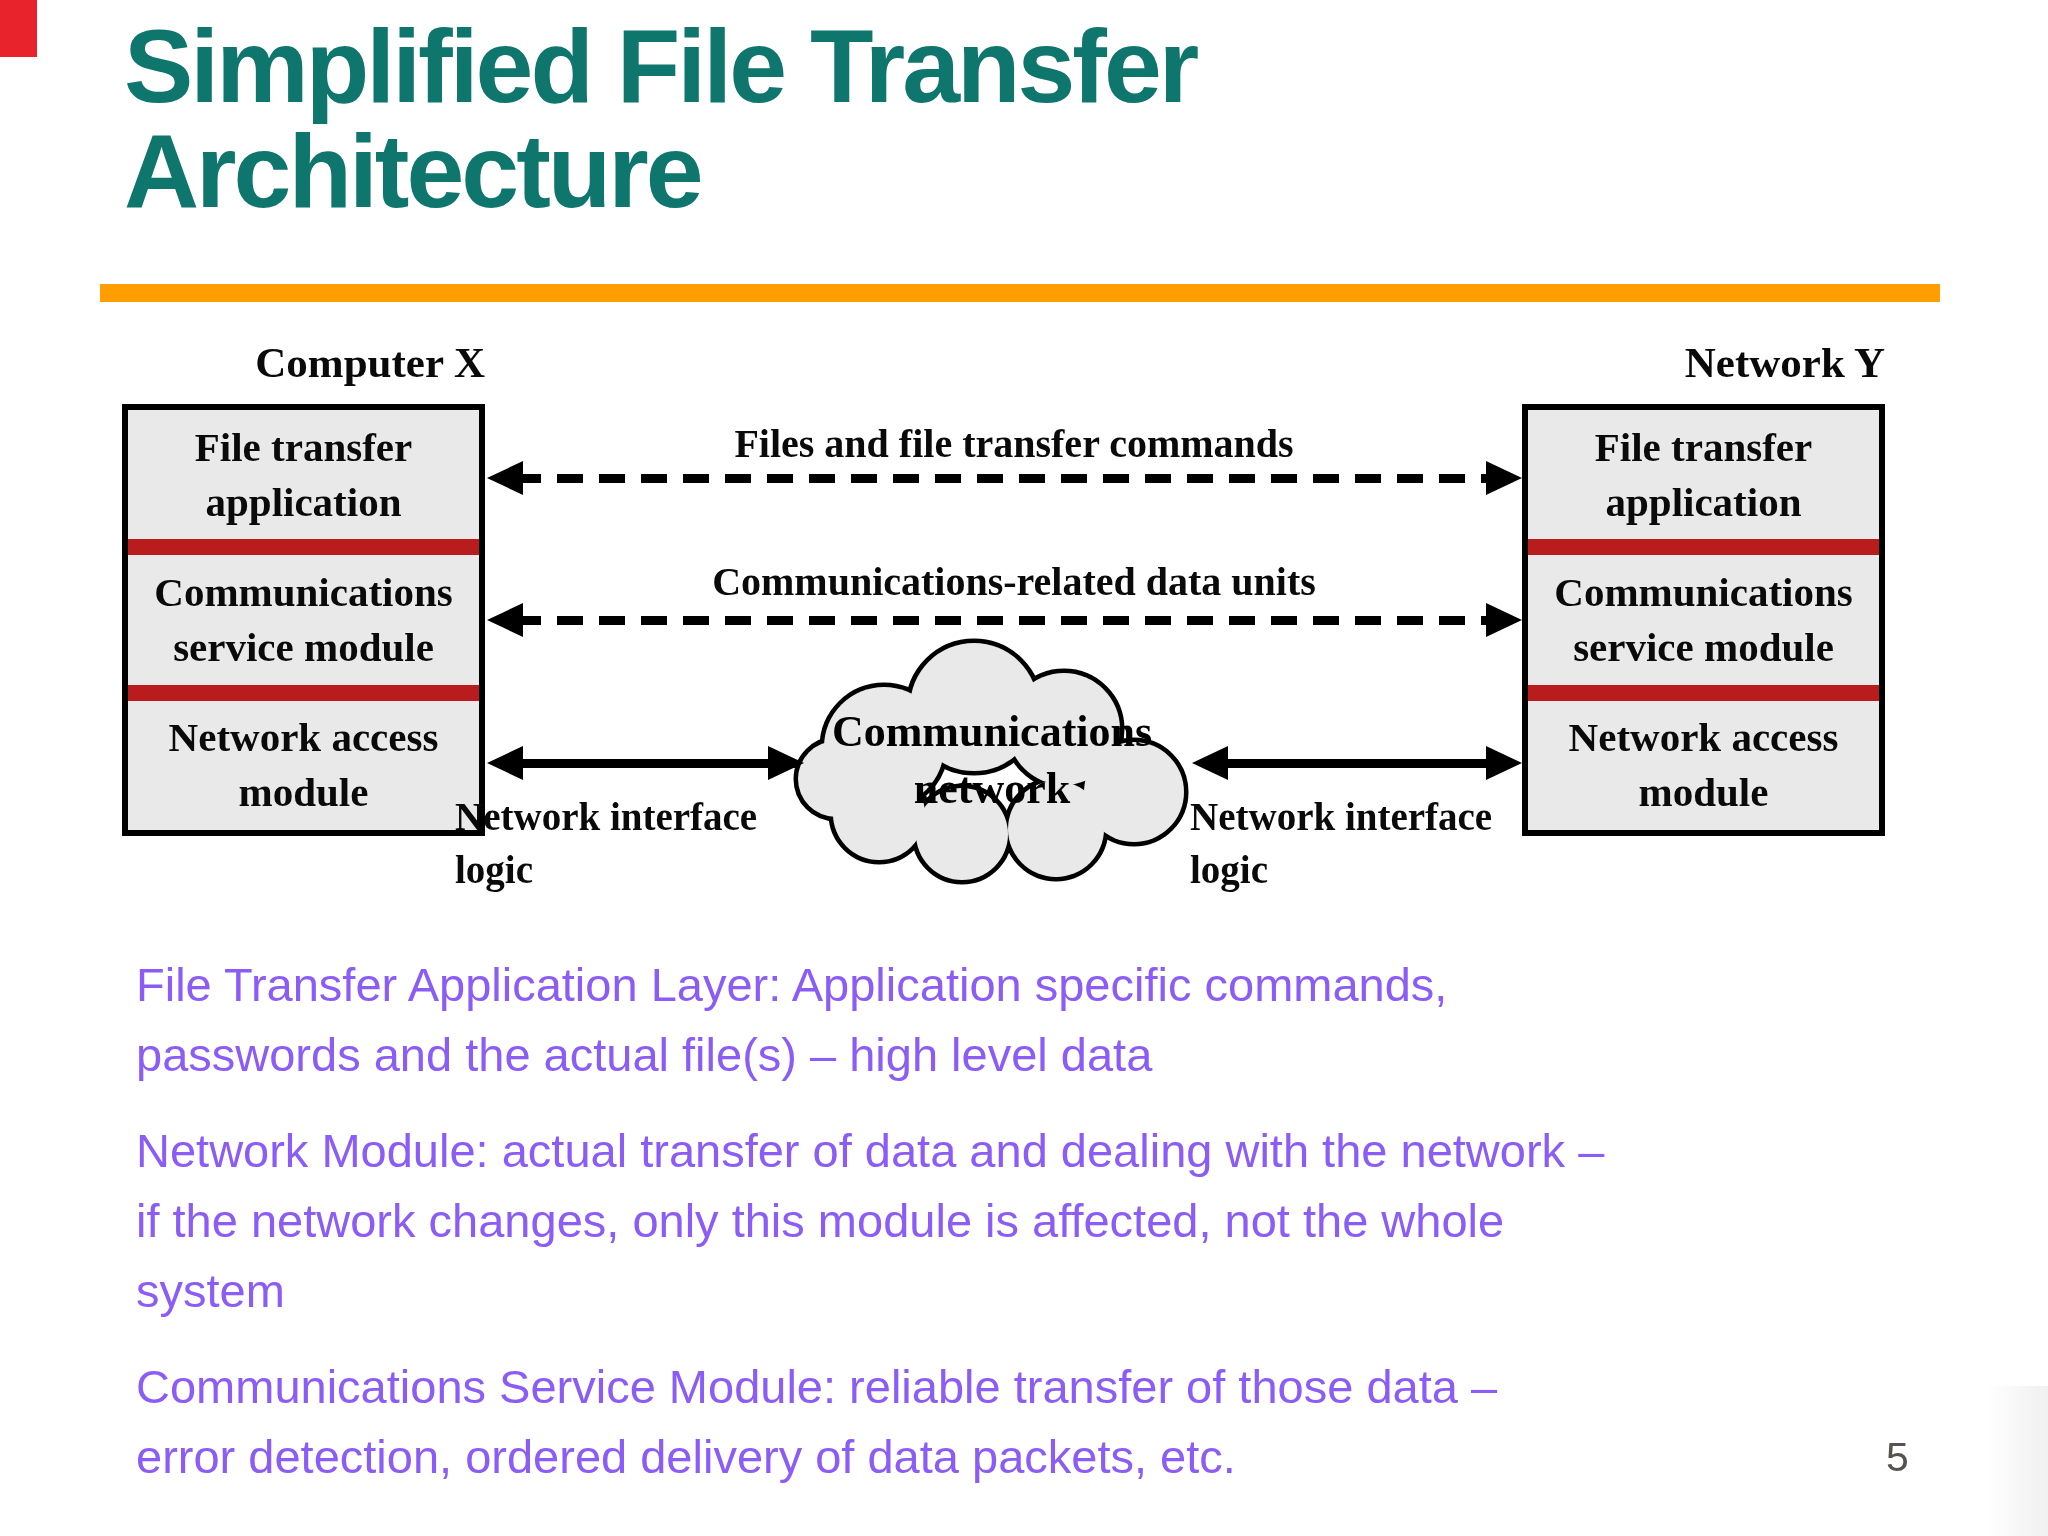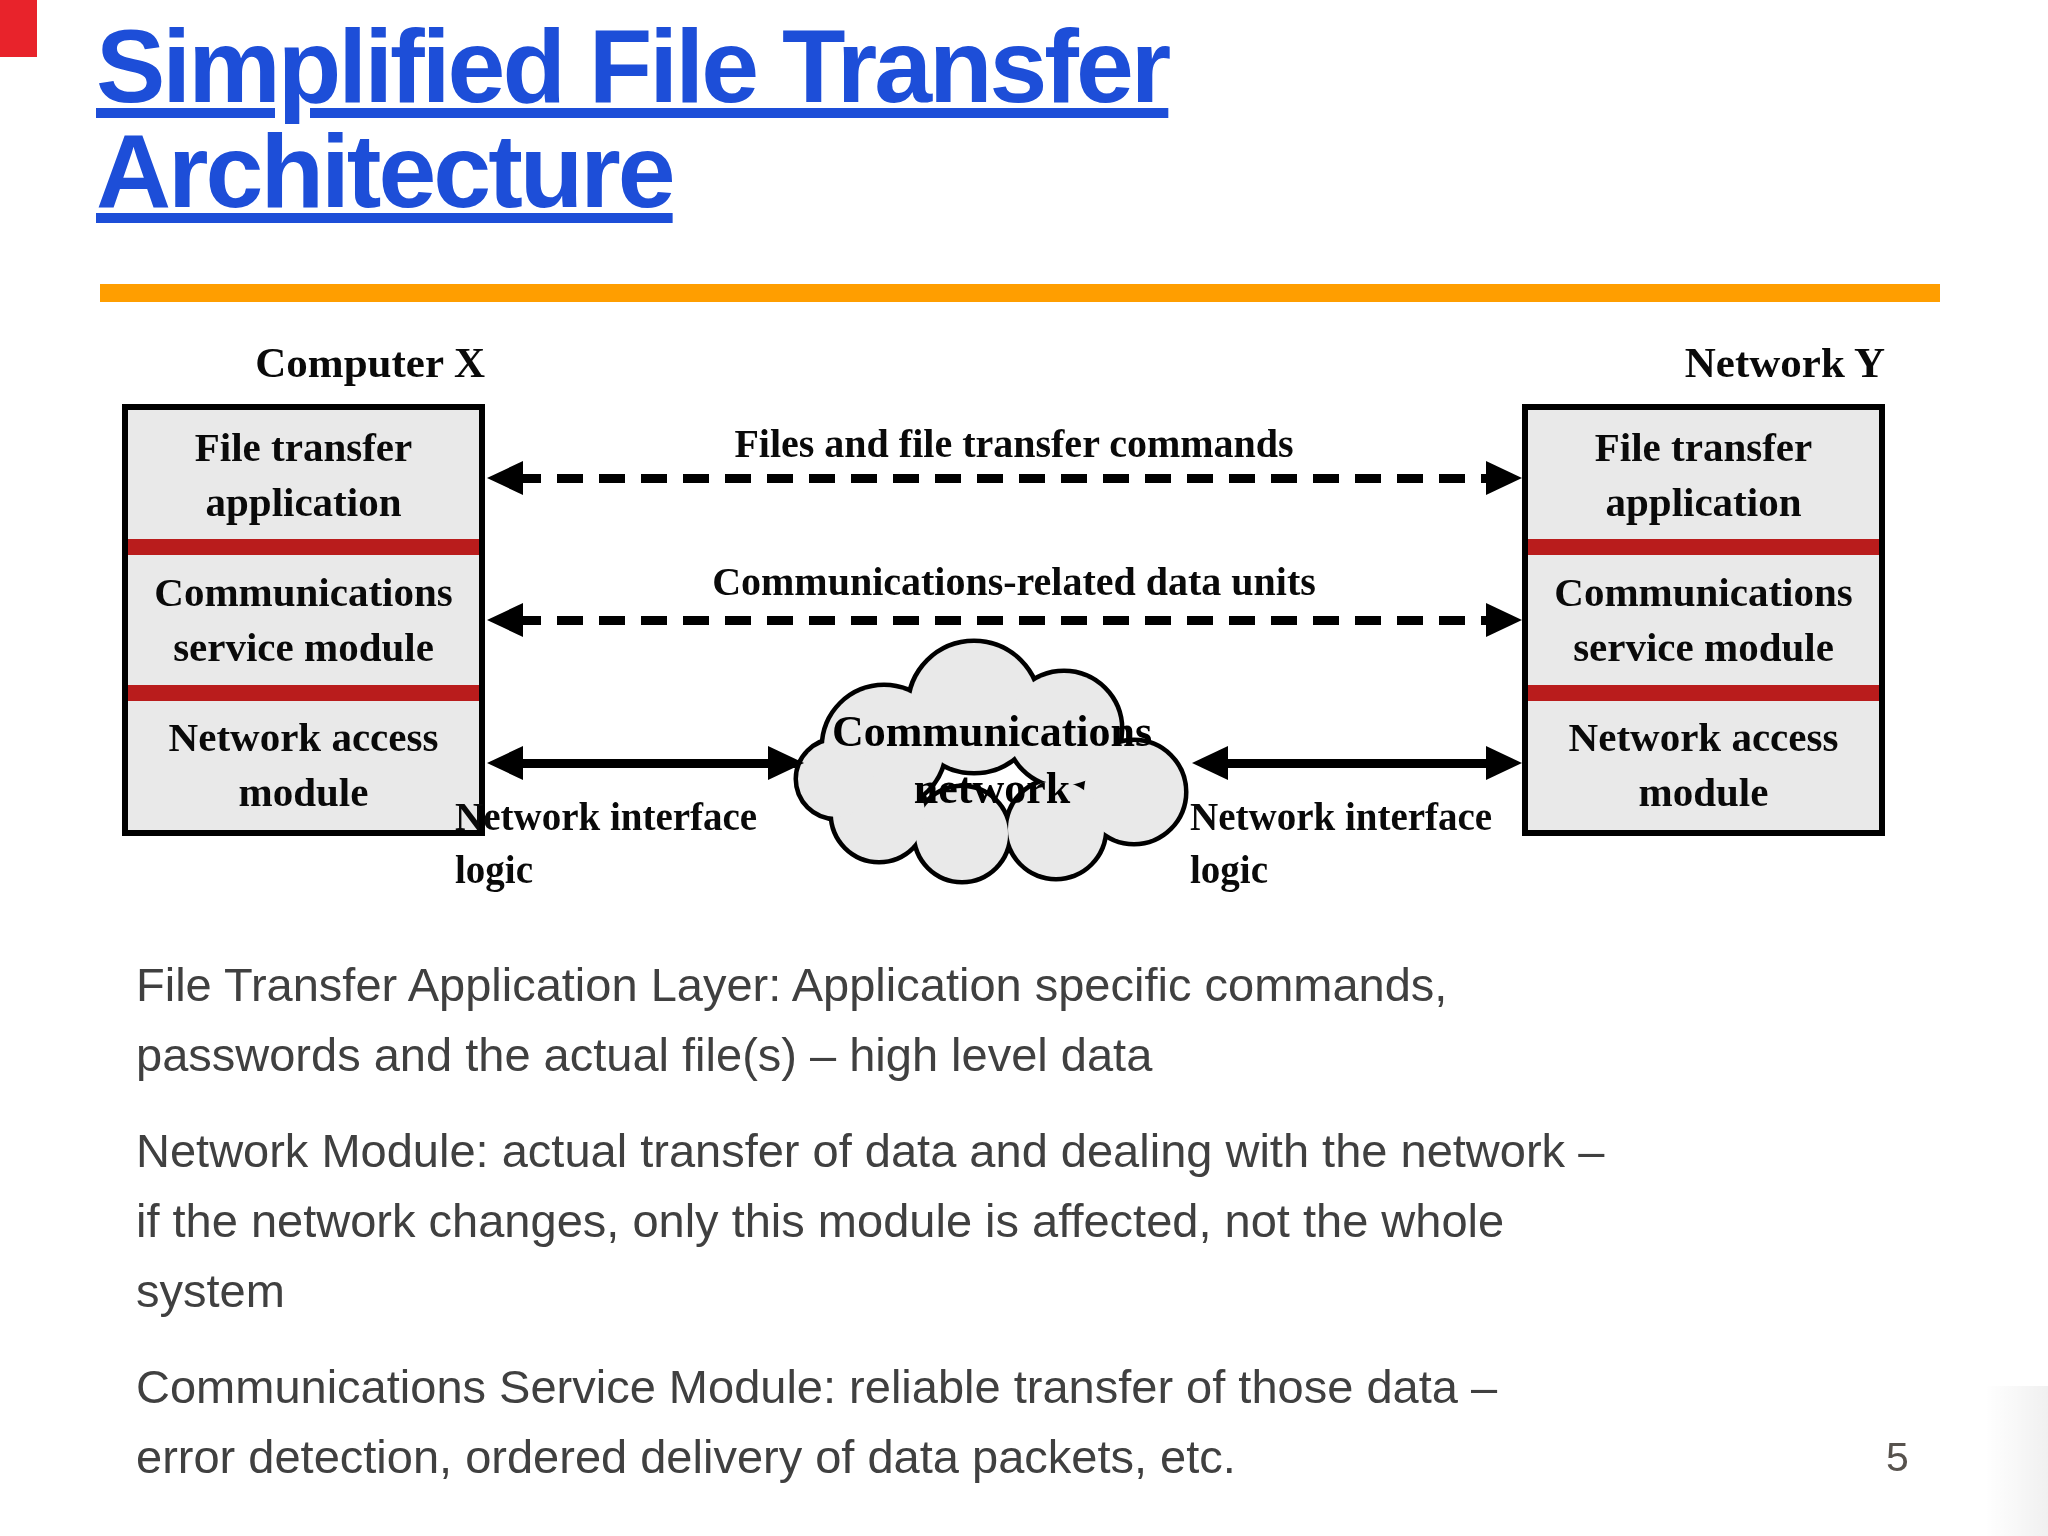--- a/index.html
+++ b/index.html
@@ -8,22 +8,22 @@
     font-family:"Liberation Sans",sans-serif;overflow:hidden;
   }
   .abs{position:absolute;}
 
   
   .red-marker{left:0;top:0;width:37px;height:57px;background:#E8232B;}
   .corner-band{right:0;bottom:0;width:63px;height:150px;
     background:linear-gradient(to right,rgba(0,0,0,0),rgba(0,0,0,0.06));}
 
   
-  .title{left:96px;top:14px;width:1520px;color:#1d4ed8;
-    font-weight:700;font-size:104px;line-height:105px;letter-spacing:-3px;text-decoration:underline;}
+  .title{left:124px;top:14px;width:1520px;color:#0f766e;
+    font-weight:700;font-size:104px;line-height:105px;letter-spacing:-3px;}
   .rule{left:100px;top:284px;width:1840px;height:18px;}
 
   
   .serifb{font-family:"Liberation Serif",serif;font-weight:700;color:#0a0a0a;}
   .comp-label{top:340px;width:363px;text-align:right;font-size:43px;line-height:46px;}
   .stack{top:404px;width:363px;height:432px;box-sizing:border-box;
     border:6px solid #000;background:#b91c1c;display:flex;flex-direction:column;gap:16px;}
   .mbox{flex:1;background:#E9E9E9;display:flex;align-items:center;justify-content:center;
     text-align:center;font-family:"Liberation Serif",serif;font-weight:700;
     font-size:41px;line-height:55px;color:#0a0a0a;}
@@ -37,21 +37,21 @@
 
   .cloud{left:784px;top:629px;width:416px;height:256px;}
   .cloud svg{position:absolute;left:0;top:0;}
   .cloud-text{position:absolute;left:0;top:0;width:100%;height:100%;
     display:flex;flex-direction:column;align-items:center;justify-content:center;
     padding-top:6px;box-sizing:border-box;text-align:center;
     font-family:"Liberation Serif",serif;font-weight:700;font-size:44px;line-height:57px;}
   .nil{width:400px;top:790px;font-size:39px;line-height:53px;}
 
   
-  .body-text{left:136px;top:950px;width:1820px;color:#404040;
+  .body-text{left:136px;top:950px;width:1820px;color:#8b5cf6;
     font-size:47px;line-height:70px;font-weight:400;}
   .body-text .para{margin:0 0 26px 0;}
   .page-num{left:1886px;top:1434px;font-size:41px;color:#57524d;}
 </style>
 </head>
 <body>
 
 <div class="abs red-marker"></div>
 
 <div class="abs title">

